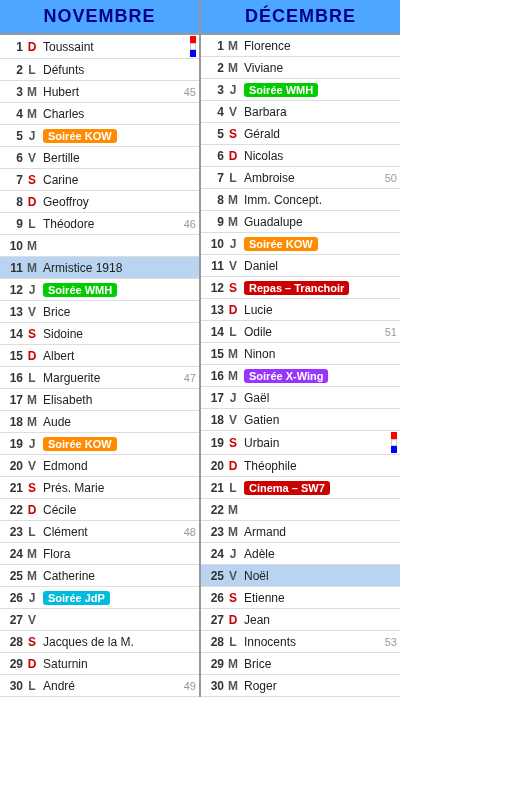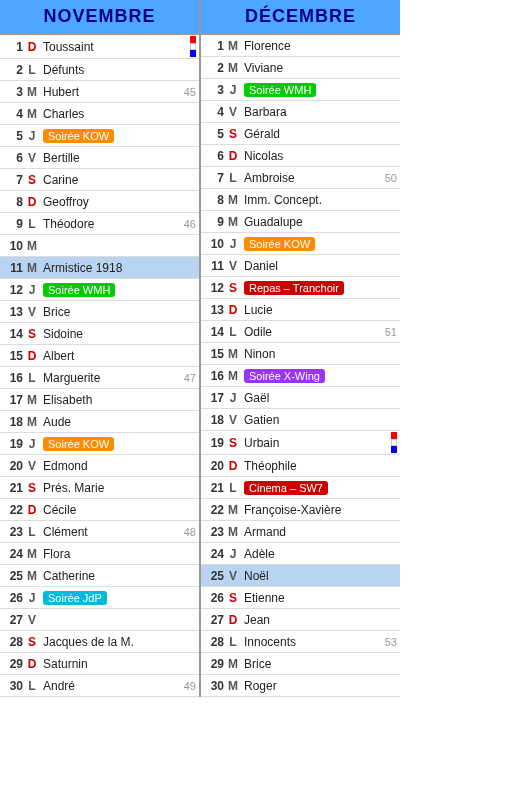--- a/index.html
+++ b/index.html
@@ -63,21 +63,21 @@
     }
     .day-extra {
       color: #999;
       font-size: 11px;
       margin-left: 3px;
     }
     .badge {
       display: inline-block;
       padding: 1px 5px;
       border-radius: 3px;
-      font-weight: normal;
+      font-weight: bold;
       font-size: 11px;
       color: #fff;
     }
     .badge-orange { background: #ff8c00; }
     .badge-green { background: #00cc00; color: #fff; }
     .badge-red { background: #cc0000; }
     .badge-purple { background: #9933ff; }
     .badge-cyan { background: #00bbdd; color: #fff; text-align: center; }
     .day-letter.D { color: #cc0000; }
     .day-letter.S { color: #cc0000; }
@@ -371,21 +371,20 @@
           <span class="day-name">Théophile</span>
         </div>
         <div class="day-row">
           <span class="day-num">21</span>
           <span class="day-letter L">L</span>
           <span class="day-name"><span class="badge badge-red">Cinema – SW7</span></span>
         </div>
         <div class="day-row">
           <span class="day-num">22</span>
           <span class="day-letter M">M</span>
-          <span class="day-name">Françoise-Xavière</span>
         </div>
         <div class="day-row">
           <span class="day-num">23</span>
           <span class="day-letter M">M</span>
           <span class="day-name">Armand</span>
         </div>
         <div class="day-row">
           <span class="day-num">24</span>
           <span class="day-letter J">J</span>
           <span class="day-name">Adèle</span>

